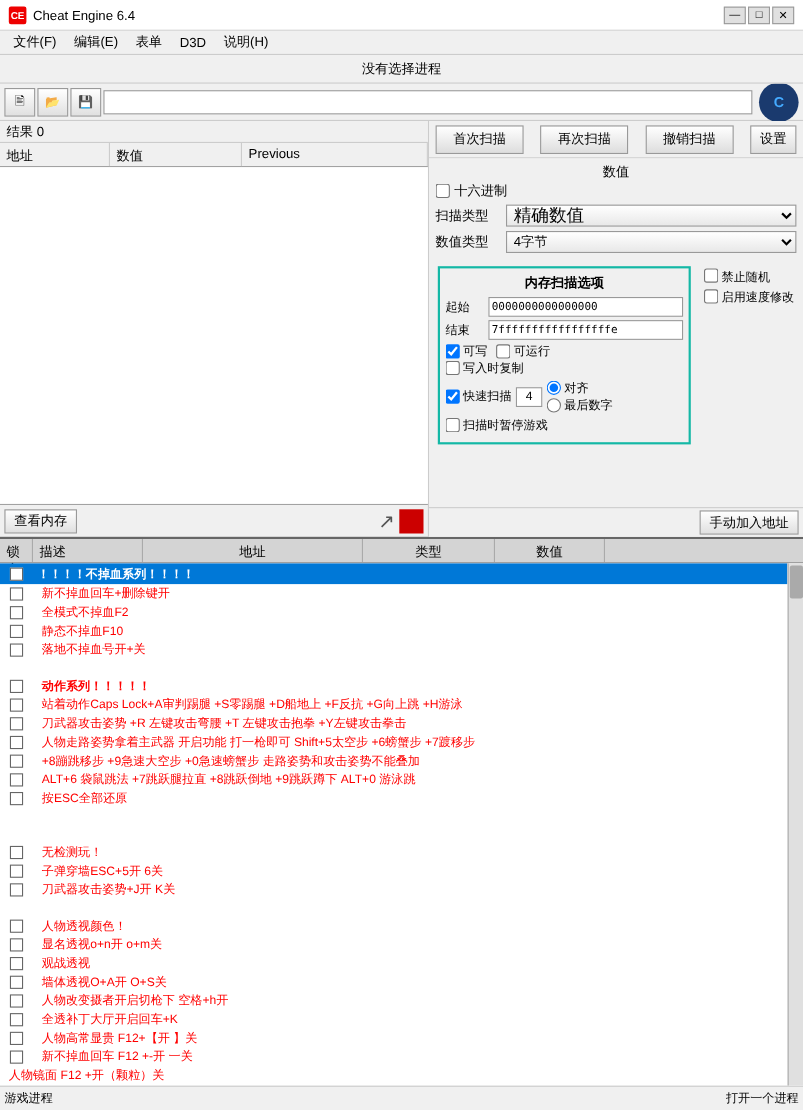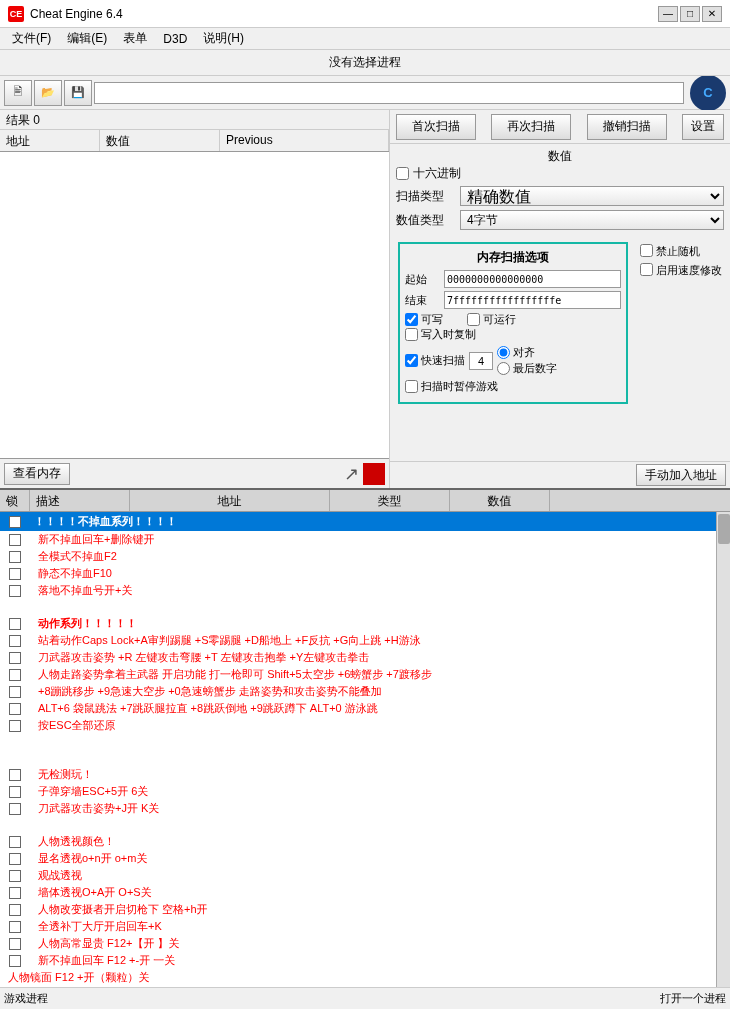--- a/index.html
+++ b/index.html
@@ -278,21 +278,21 @@
       flex: 1;
       height: 18px;
       border: 1px solid #999;
       font-size: 10px;
       padding: 0 2px;
       font-family: monospace;
     }
     .mem-checkbox-row {
       display: flex;
       align-items: center;
-      gap: 24px;
+      gap: 8px;
     }
     .mem-cb-label {
       display: flex; align-items: center; gap: 3px;
       font-size: 11px;
     }
     .quick-row {
       display: flex;
       align-items: center;
       gap: 4px;
       margin-bottom: 3px;

